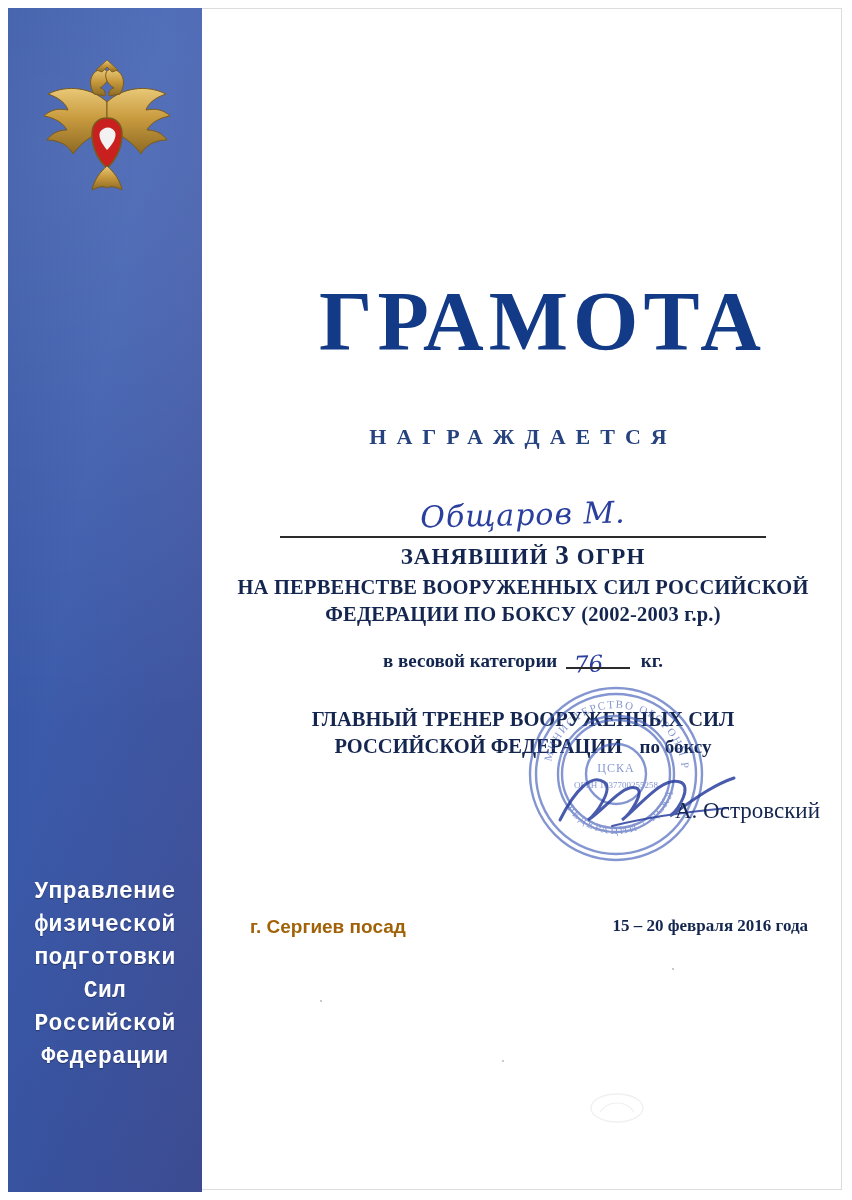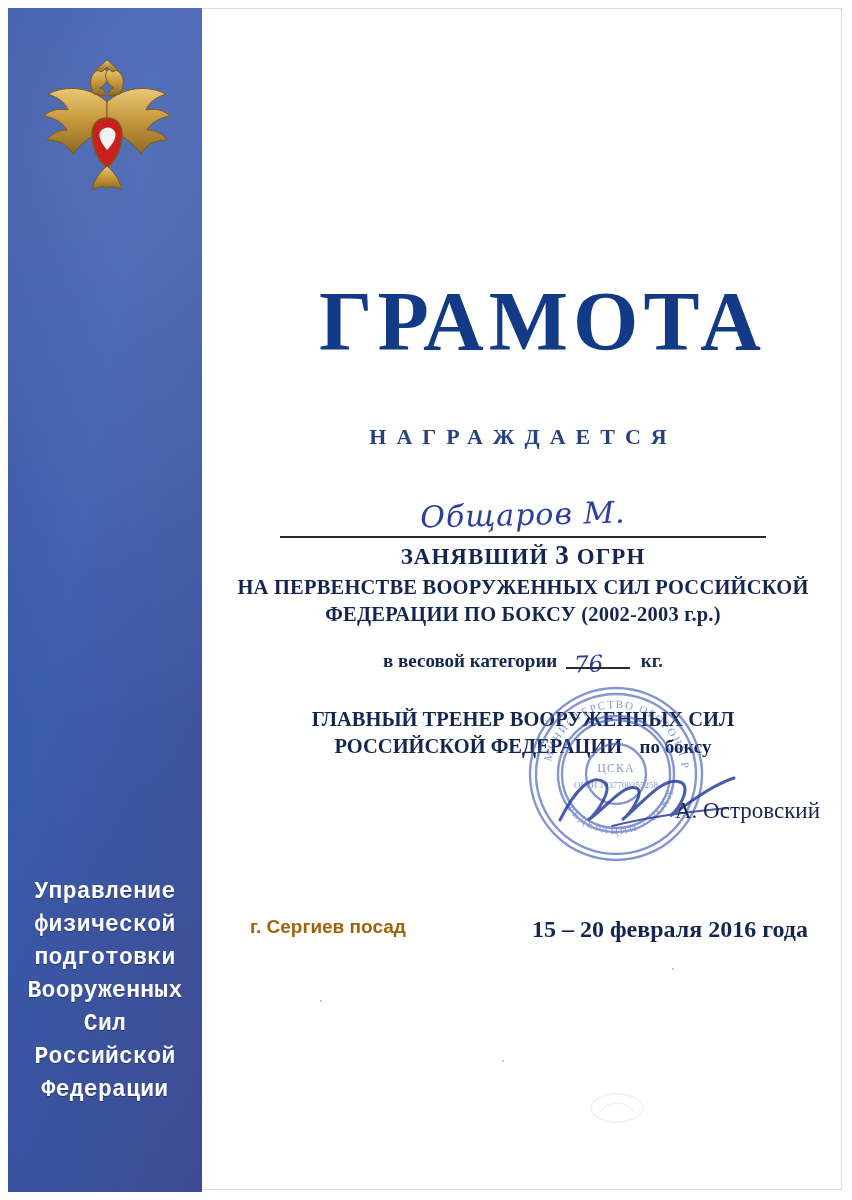--- a/index.html
+++ b/index.html
@@ -246,21 +246,21 @@
     font-weight: bold;
     font-size: 19px;
     color: #a16207;
   }
   .dates {
     position: absolute;
     right: 36px;
     top: 908px;
     font-family: "Liberation Serif", serif;
     font-weight: bold;
-    font-size: 24px;
+    font-size: 17px;
     color: #14264f;
   }
   .watermark {
     position: absolute;
     left: 380px;
     top: 1080px;
     width: 70px;
     height: 40px;
     opacity: 0.12;
   }
@@ -304,21 +304,20 @@
         <path d="M66 74 C70 68 78 68 81 74 C83 79 79 86 73 92 C68 86 64 79 66 74 Z" fill="#f2f2f2"></path>
 
         <path d="M73 108 C66 114 60 122 58 132 C66 128 70 128 73 130 C76 128 80 128 88 132 C86 122 80 114 73 108 Z" fill="url(#gold)" stroke="#7a5a1c" stroke-width="1"></path>
       </svg>
     </div>
 
     <div class="sidebar-caption">
       <div>Управление</div>
       <div>физической</div>
       <div>подготовки</div>
-      <div>Вооруженных</div>
       <div>Сил</div>
       <div>Российской</div>
       <div>Федерации</div>
     </div>
   </div>
 
   <div class="body">
 
     <div class="title">ГРАМОТА</div>
 

